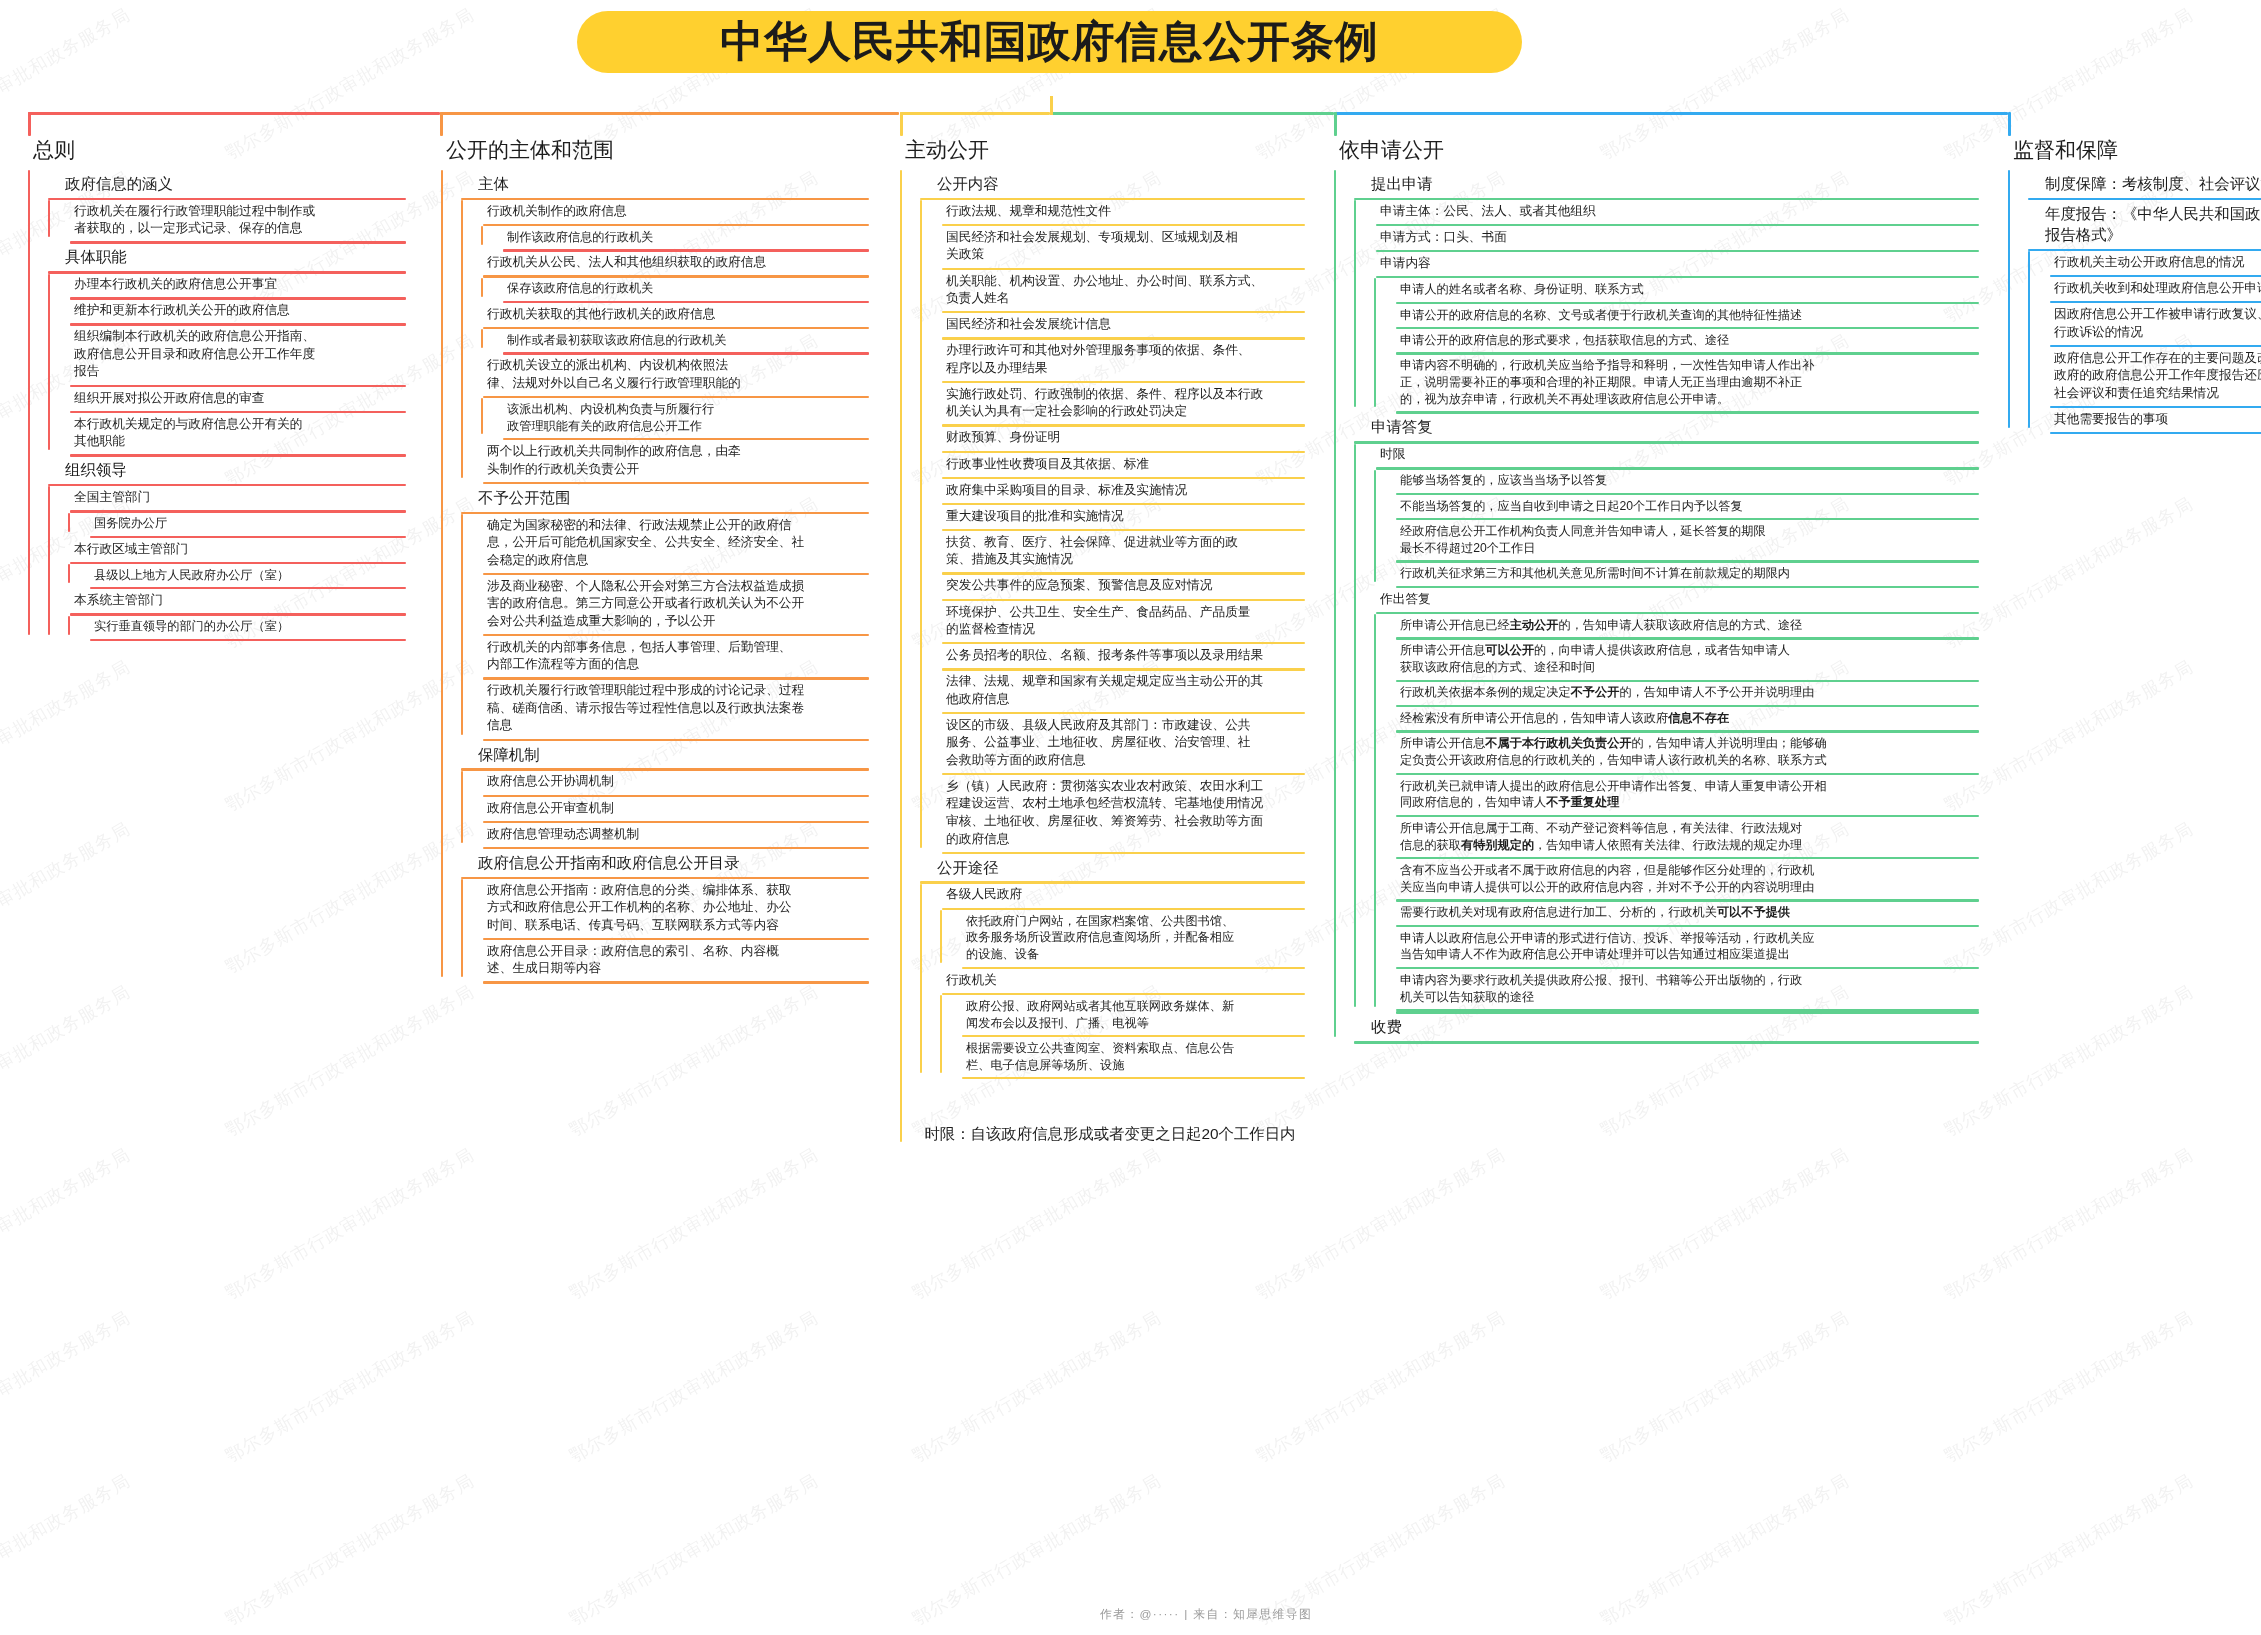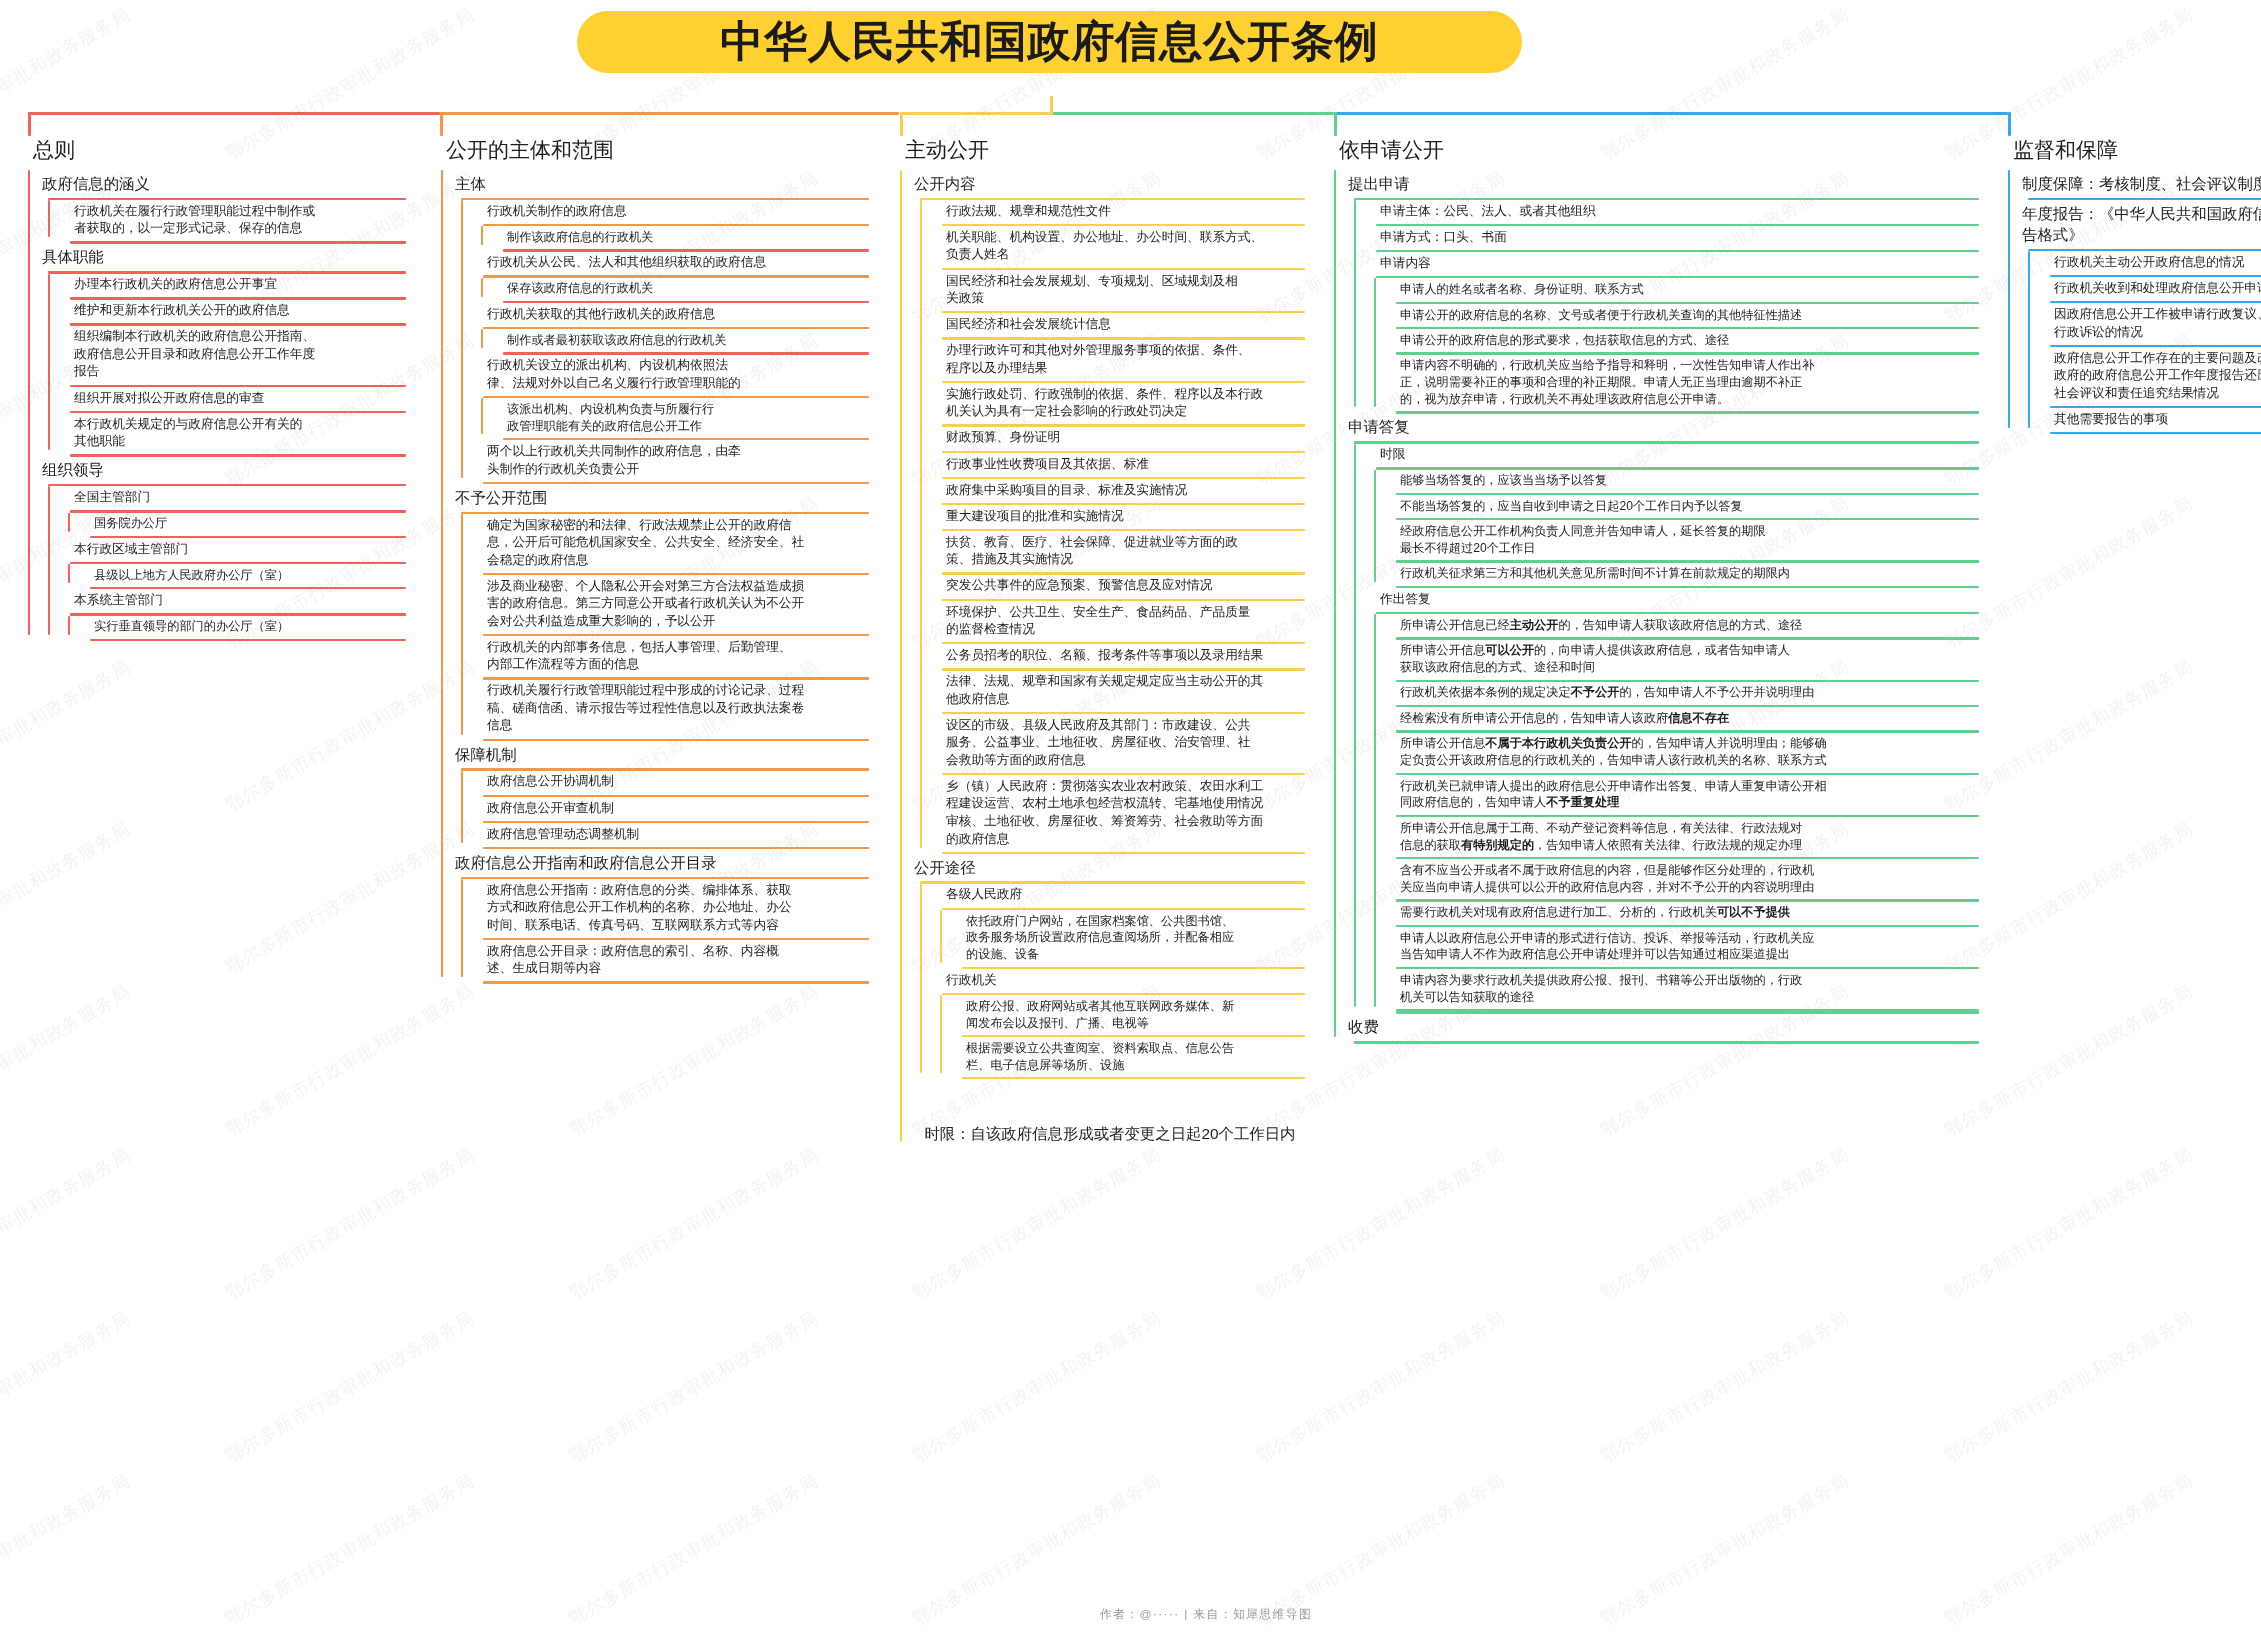--- a/index.html
+++ b/index.html
@@ -76,21 +76,21 @@
     font-size: 13.6px;
     line-height: 1.38;
     padding: 2.7px 4.5px 3.6px 0;
     white-space: pre-line;
     position: relative;
     z-index: 4;
   }
   .node > .label b { font-weight: 700; }
 
   
-  .l1 > .label { font-size: 15.4px; padding-left: 14px; }
+  .l1 > .label { font-size: 15.4px; padding-left: 37px; }
   .l2 > .label { font-size: 12.7px; padding-left: 26px; }
   .l3 > .label { font-size: 12.2px; padding-left: 26px; }
 
   
   .node > .rule {
     height: 2.3px; border-radius: 0.9px;
     margin-left: 20px;
   }
   .l2 > .rule, .l3 > .rule, .l4 > .rule { margin-left: 22px; }
 
@@ -309,24 +309,24 @@
             <li class="node l2"><div class="label">政府信息公开目录：政府信息的索引、名称、内容概
 述、生成日期等内容</div><div class="rule"></div></li>
           </ul></li>
       </ul>
     </div>
     <div class="column c-yel" style="left: 880px; width: 425px;">
       <div class="col-title">主动公开</div>
       <ul class="lvl children">
         <li class="node l1"><div class="label">公开内容</div><div class="rule"></div><ul class="children">
             <li class="node l2"><div class="label">行政法规、规章和规范性文件</div><div class="rule"></div></li>
+            <li class="node l2"><div class="label">国民经济和社会发展规划、专项规划、区域规划及相
+关政策</div><div class="rule"></div></li>
             <li class="node l2"><div class="label">机关职能、机构设置、办公地址、办公时间、联系方式、
 负责人姓名</div><div class="rule"></div></li>
-            <li class="node l2"><div class="label">国民经济和社会发展规划、专项规划、区域规划及相
-关政策</div><div class="rule"></div></li>
             <li class="node l2"><div class="label">国民经济和社会发展统计信息</div><div class="rule"></div></li>
             <li class="node l2"><div class="label">办理行政许可和其他对外管理服务事项的依据、条件、
 程序以及办理结果</div><div class="rule"></div></li>
             <li class="node l2"><div class="label">实施行政处罚、行政强制的依据、条件、程序以及本行政
 机关认为具有一定社会影响的行政处罚决定</div><div class="rule"></div></li>
             <li class="node l2"><div class="label">财政预算、身份证明</div><div class="rule"></div></li>
             <li class="node l2"><div class="label">行政事业性收费项目及其依据、标准</div><div class="rule"></div></li>
             <li class="node l2"><div class="label">政府集中采购项目的目录、标准及实施情况</div><div class="rule"></div></li>
             <li class="node l2"><div class="label">重大建设项目的批准和实施情况</div><div class="rule"></div></li>
             <li class="node l2"><div class="label">扶贫、教育、医疗、社会保障、促进就业等方面的政

